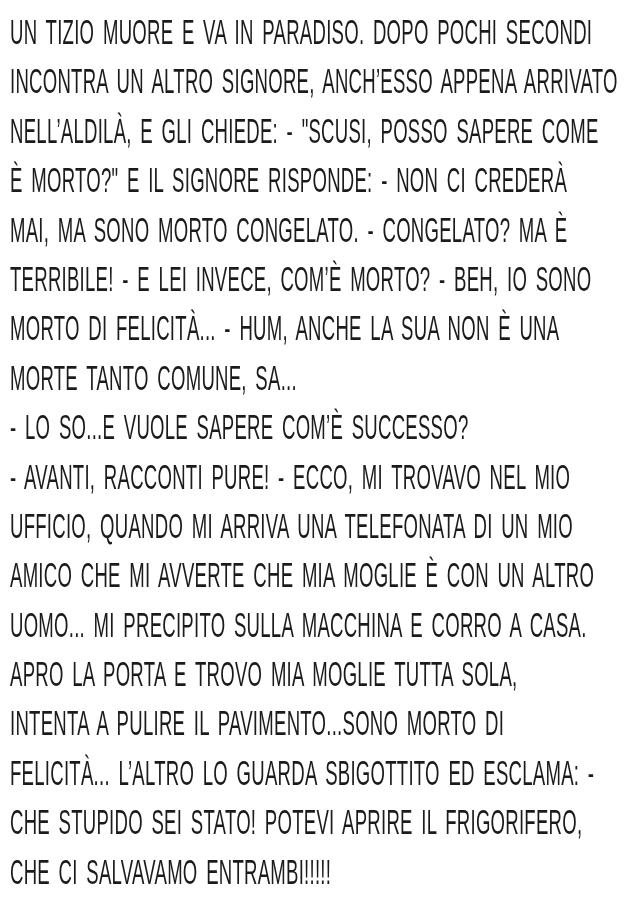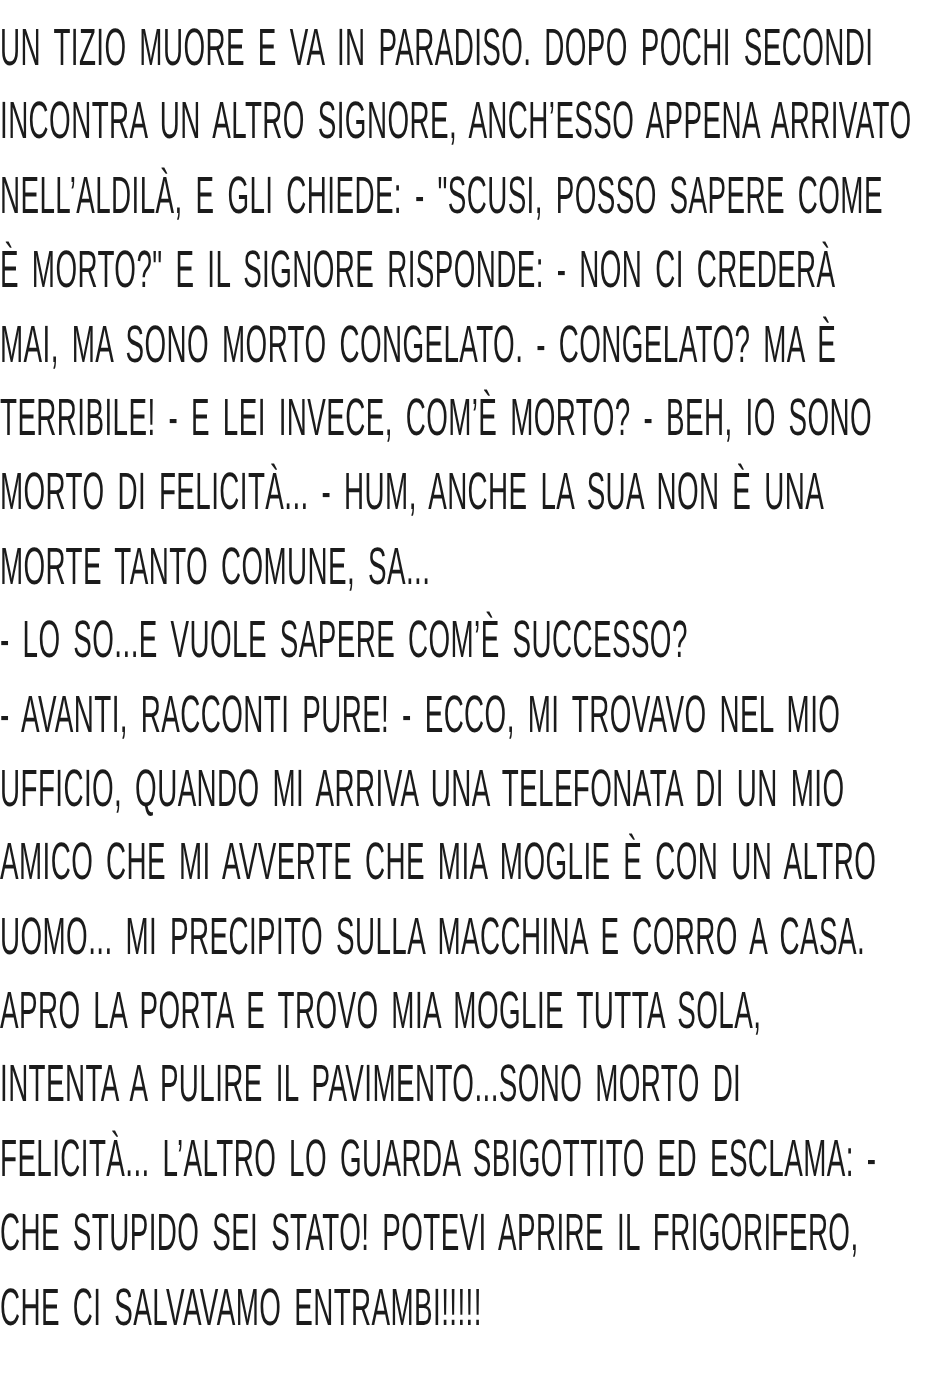--- a/index.html
+++ b/index.html
@@ -9,21 +9,21 @@
   body {
     width: 624px;
     height: 920px;
     background: #ffffff;
     overflow: hidden;
   }
   .page {
     box-sizing: border-box;
     width: 624px;
     height: 652px;
-    padding: 7px 0 0 0;
+    padding: 7px 0 0 10px;
   }
   .line {
     white-space: nowrap;
     font-family: "Liberation Sans", sans-serif;
     font-size: 35px;
     font-weight: 400;
     color: #1b1b1b;
     height: 49.4px;
     line-height: 49.4px;
     letter-spacing: 0.5px;

